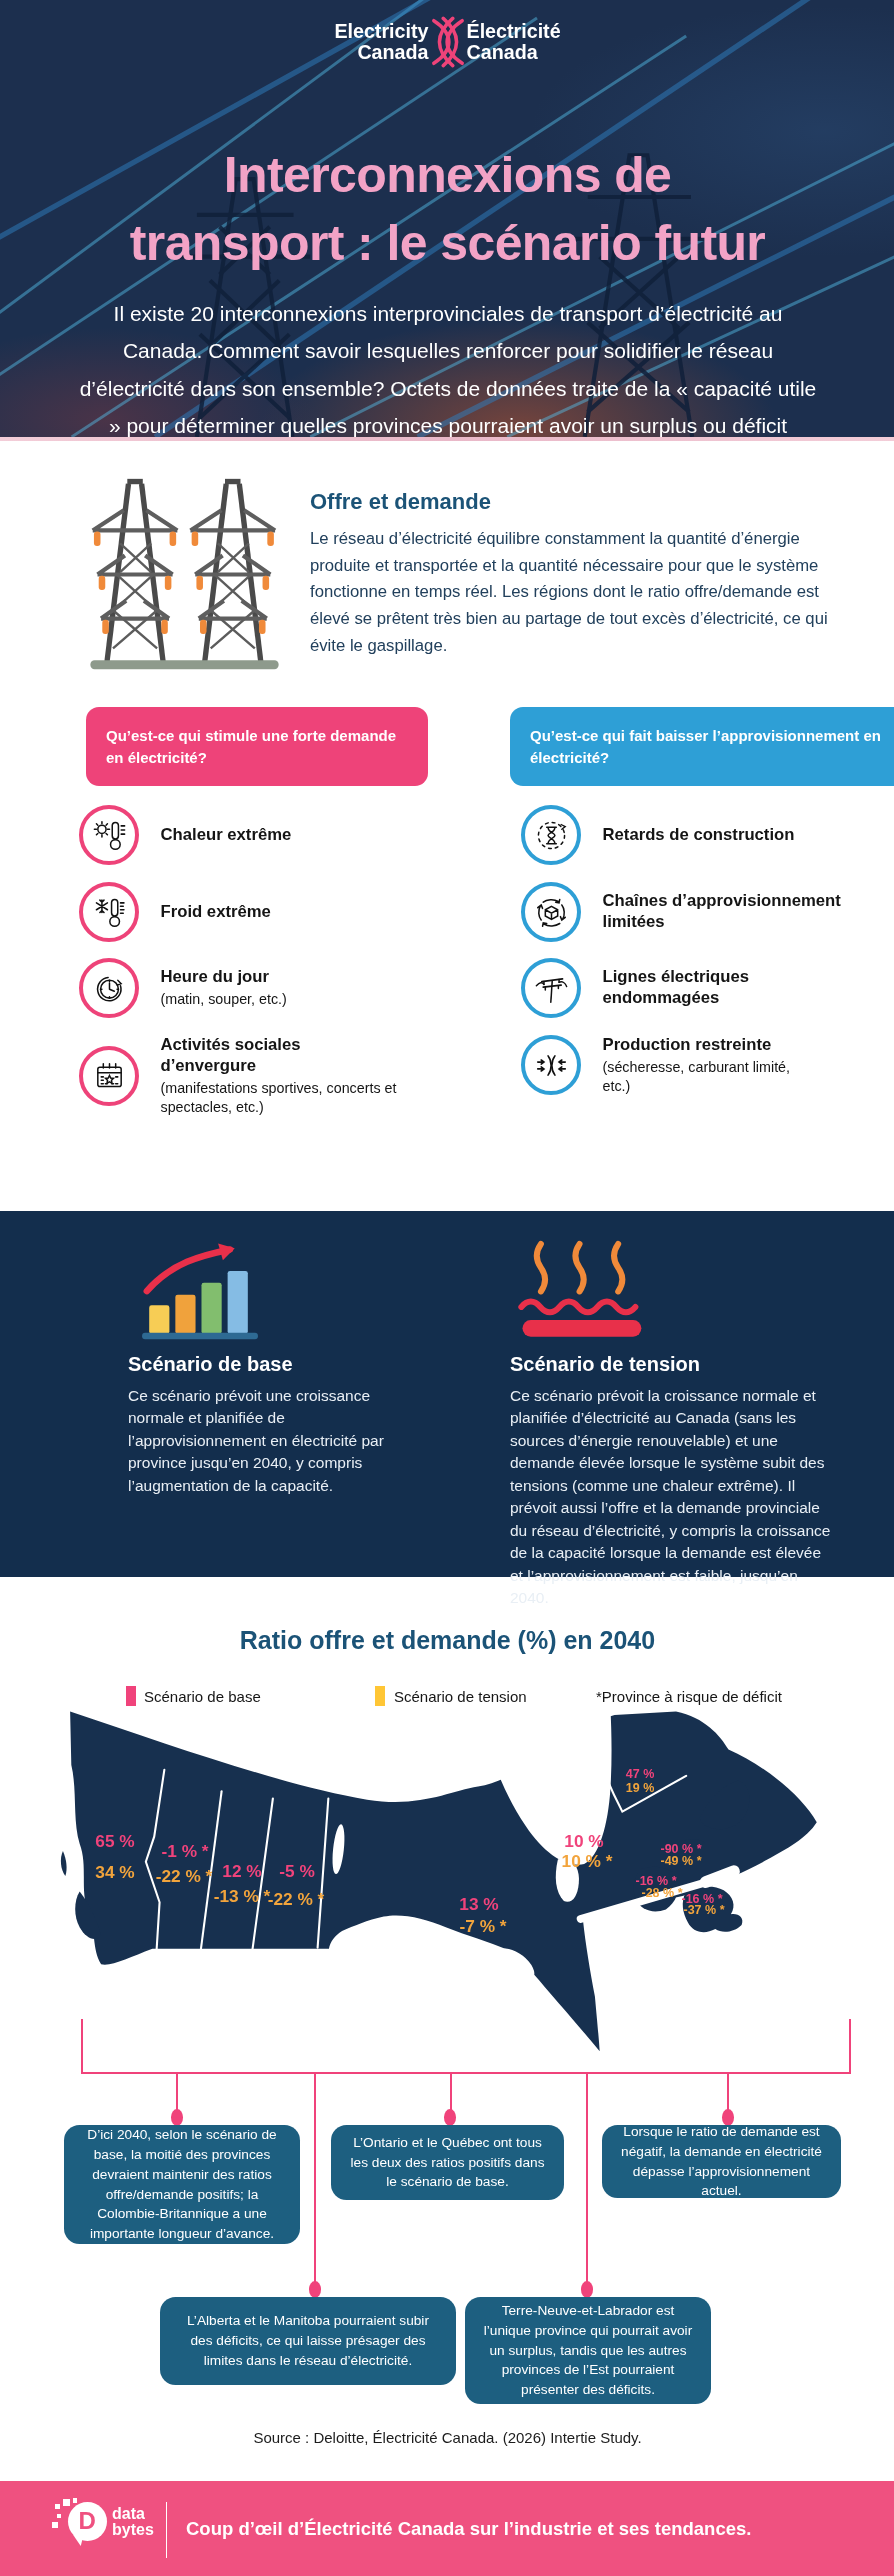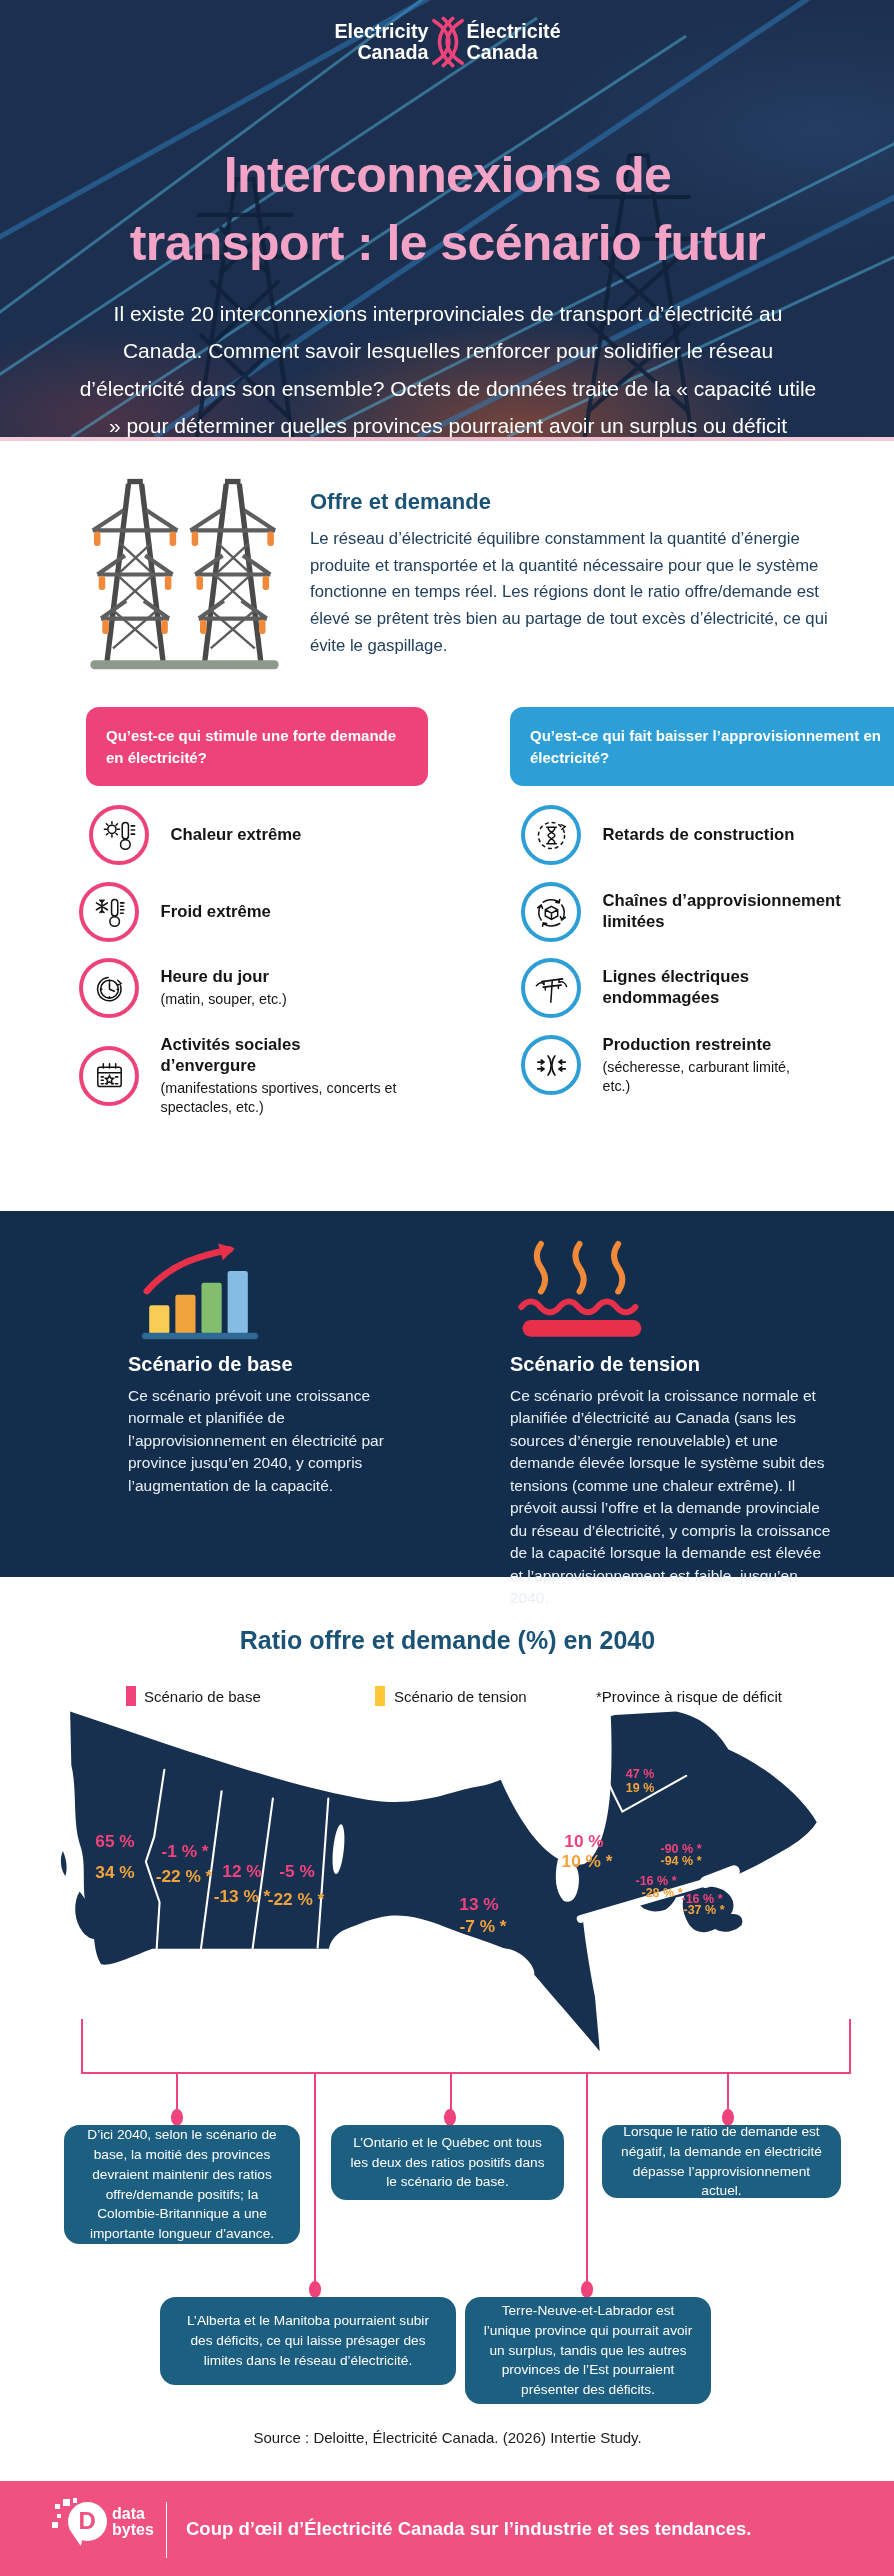--- a/index.html
+++ b/index.html
@@ -169,21 +169,21 @@
   <div class="abs sd-head">Offre et demande</div>
   <div class="abs sd-body">Le réseau d’électricité équilibre constamment la quantité d’énergie produite et transportée et la quantité nécessaire pour que le système fonctionne en temps réel. Les régions dont le ratio offre/demande est élevé se prêtent très bien au partage de tout excès d’électricité, ce qui évite le gaspillage.</div>
 
   <div class="abs pill pink">
     <span>Qu’est-ce qui stimule une forte demande en électricité?</span>
   </div>
   <div class="abs pill blue">
     <span>Qu’est-ce qui fait baisser l’approvisionnement en électricité?</span>
   </div>
 
-  <div class="abs item" style="left:89px;top:805px;width:358px;">
+  <div class="abs item" style="left:79px;top:805px;width:358px;">
     <div class="ring pink">
       <svg width="33" height="33" viewBox="0 0 48 48" fill="none" stroke="#111" stroke-width="2.2" stroke-linecap="round">
         <circle cx="13" cy="15" r="6"></circle>
         <path d="M13,4 V7 M13,23 V26 M2,15 H5 M21,15 H24 M5,7 L7,9 M19,21 L21,23 M5,23 L7,21 M19,9 L21,7"></path>
         <rect x="28" y="5" width="9" height="24" rx="4.5"></rect>
         <circle cx="32.5" cy="37" r="7"></circle>
         <path d="M41,10 H46 M41,16 H46 M41,22 H46"></path>
       </svg>
     </div>
     <div class="txt">
@@ -371,21 +371,21 @@
     <span class="mval yel lg" style="left:185px;top:177px;">-13 % *</span>
     <span class="mval pink lg" style="left:240px;top:152px;">-5 %</span>
     <span class="mval yel lg" style="left:239px;top:180px;">-22 % *</span>
     <span class="mval pink lg" style="left:422px;top:185px;">13 %</span>
     <span class="mval yel lg" style="left:426px;top:207px;">-7 % *</span>
     <span class="mval pink lg" style="left:527px;top:122px;">10 %</span>
     <span class="mval yel lg" style="left:530px;top:142px;">10 % *</span>
     <span class="mval pink sm" style="left:583px;top:58px;">47 %</span>
     <span class="mval yel sm" style="left:583px;top:72px;">19 %</span>
     <span class="mval pink sm" style="left:624px;top:133px;">-90 % *</span>
-    <span class="mval yel sm" style="left:624px;top:145px;">-94 % *</span>
+    <span class="mval yel sm" style="left:624px;top:145px;">-49 % *</span>
     <span class="mval pink sm" style="left:599px;top:165px;">-16 % *</span>
     <span class="mval yel sm" style="left:605px;top:177px;">-28 % *</span>
     <span class="mval pink sm" style="left:645px;top:183px;">-16 % *</span>
     <span class="mval yel sm" style="left:647px;top:194px;">-37 % *</span>
   </div>
 
   <div class="abs pline" style="left:81px;top:2019px;width:1.8px;height:55px;"></div>
   <div class="abs pline" style="left:849px;top:2019px;width:1.8px;height:55px;"></div>
   <div class="abs pline" style="left:81px;top:2072px;width:770px;height:1.8px;"></div>
   <div class="abs pline" style="left:176px;top:2074px;width:1.8px;height:39px;"></div>

